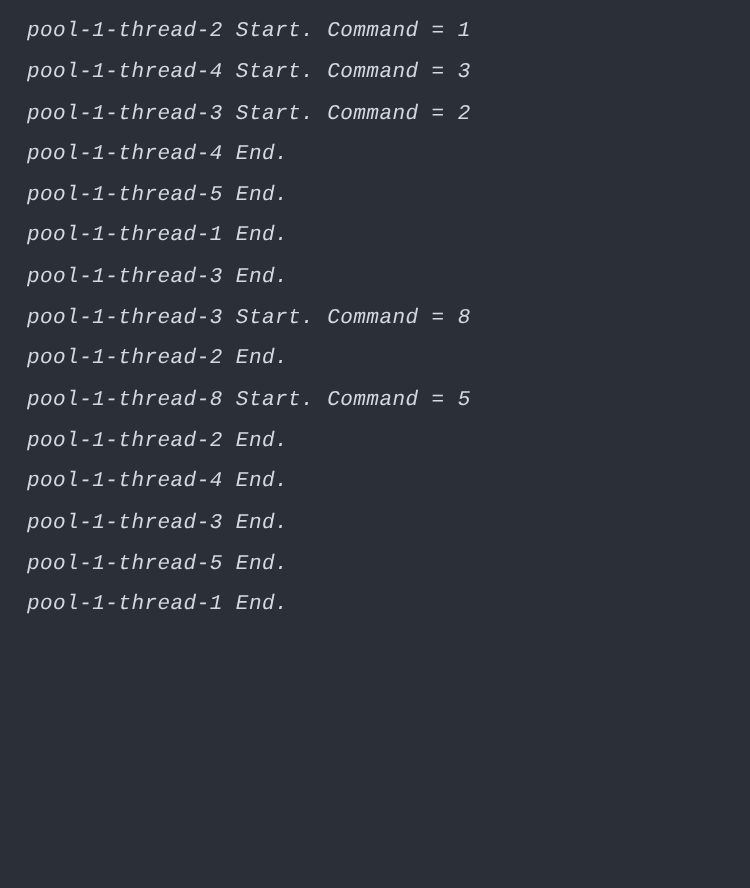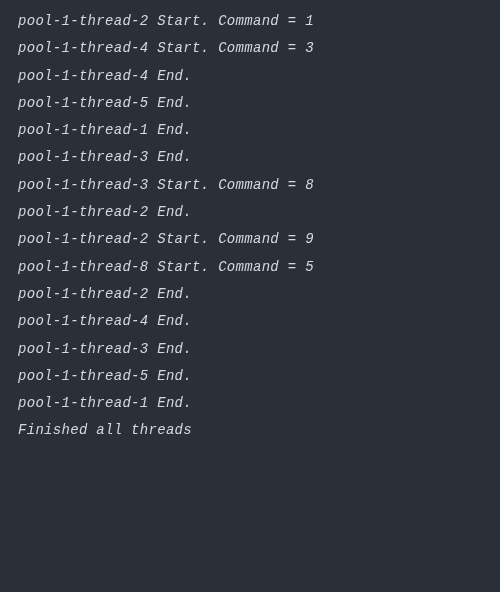--- a/index.html
+++ b/index.html
@@ -23,27 +23,26 @@
     .line {
       white-space: pre;
     }
   </style>
 </head>
 <body>
 
 <div>
   <div class="line">pool-1-thread-2 Start. Command = 1</div>
   <div class="line">pool-1-thread-4 Start. Command = 3</div>
+  <div class="line">pool-1-thread-3 Start. Command = 2</div>
   <div class="line">pool-1-thread-4 End.</div>
   <div class="line">pool-1-thread-5 End.</div>
   <div class="line">pool-1-thread-1 End.</div>
   <div class="line">pool-1-thread-3 End.</div>
   <div class="line">pool-1-thread-3 Start. Command = 8</div>
   <div class="line">pool-1-thread-2 End.</div>
-  <div class="line">pool-1-thread-2 Start. Command = 9</div>
   <div class="line">pool-1-thread-8 Start. Command = 5</div>
   <div class="line">pool-1-thread-2 End.</div>
   <div class="line">pool-1-thread-4 End.</div>
   <div class="line">pool-1-thread-3 End.</div>
   <div class="line">pool-1-thread-5 End.</div>
   <div class="line">pool-1-thread-1 End.</div>
-  <div class="line">Finished all threads</div>
 </div>
 
 </body></html>

